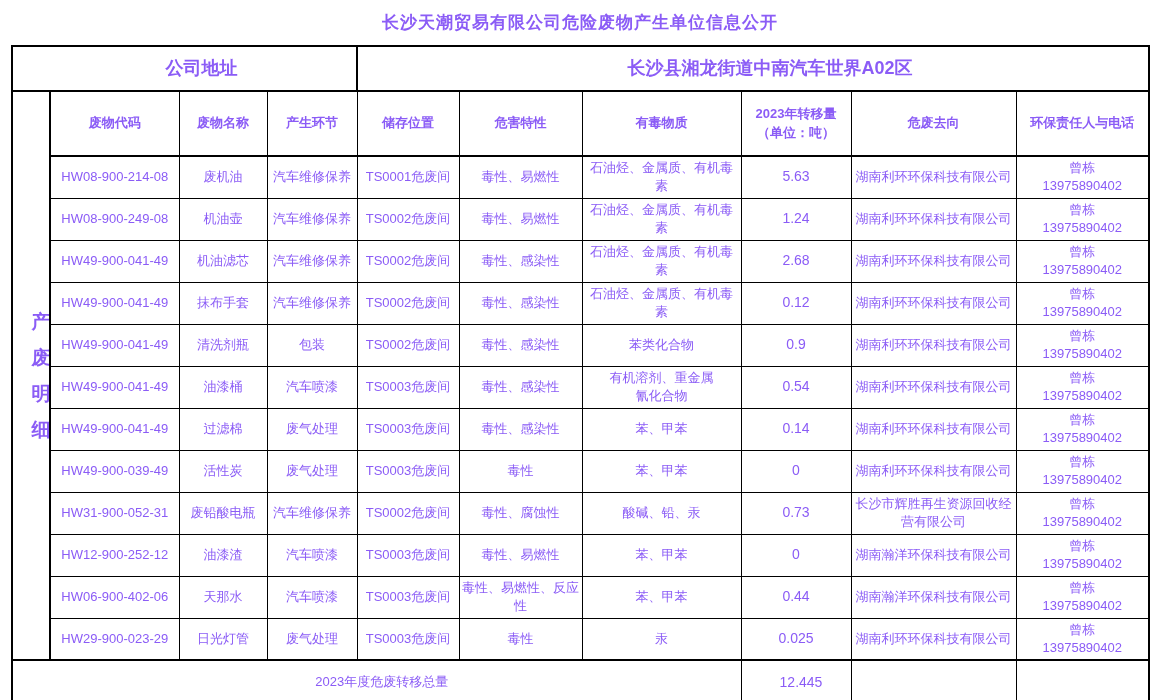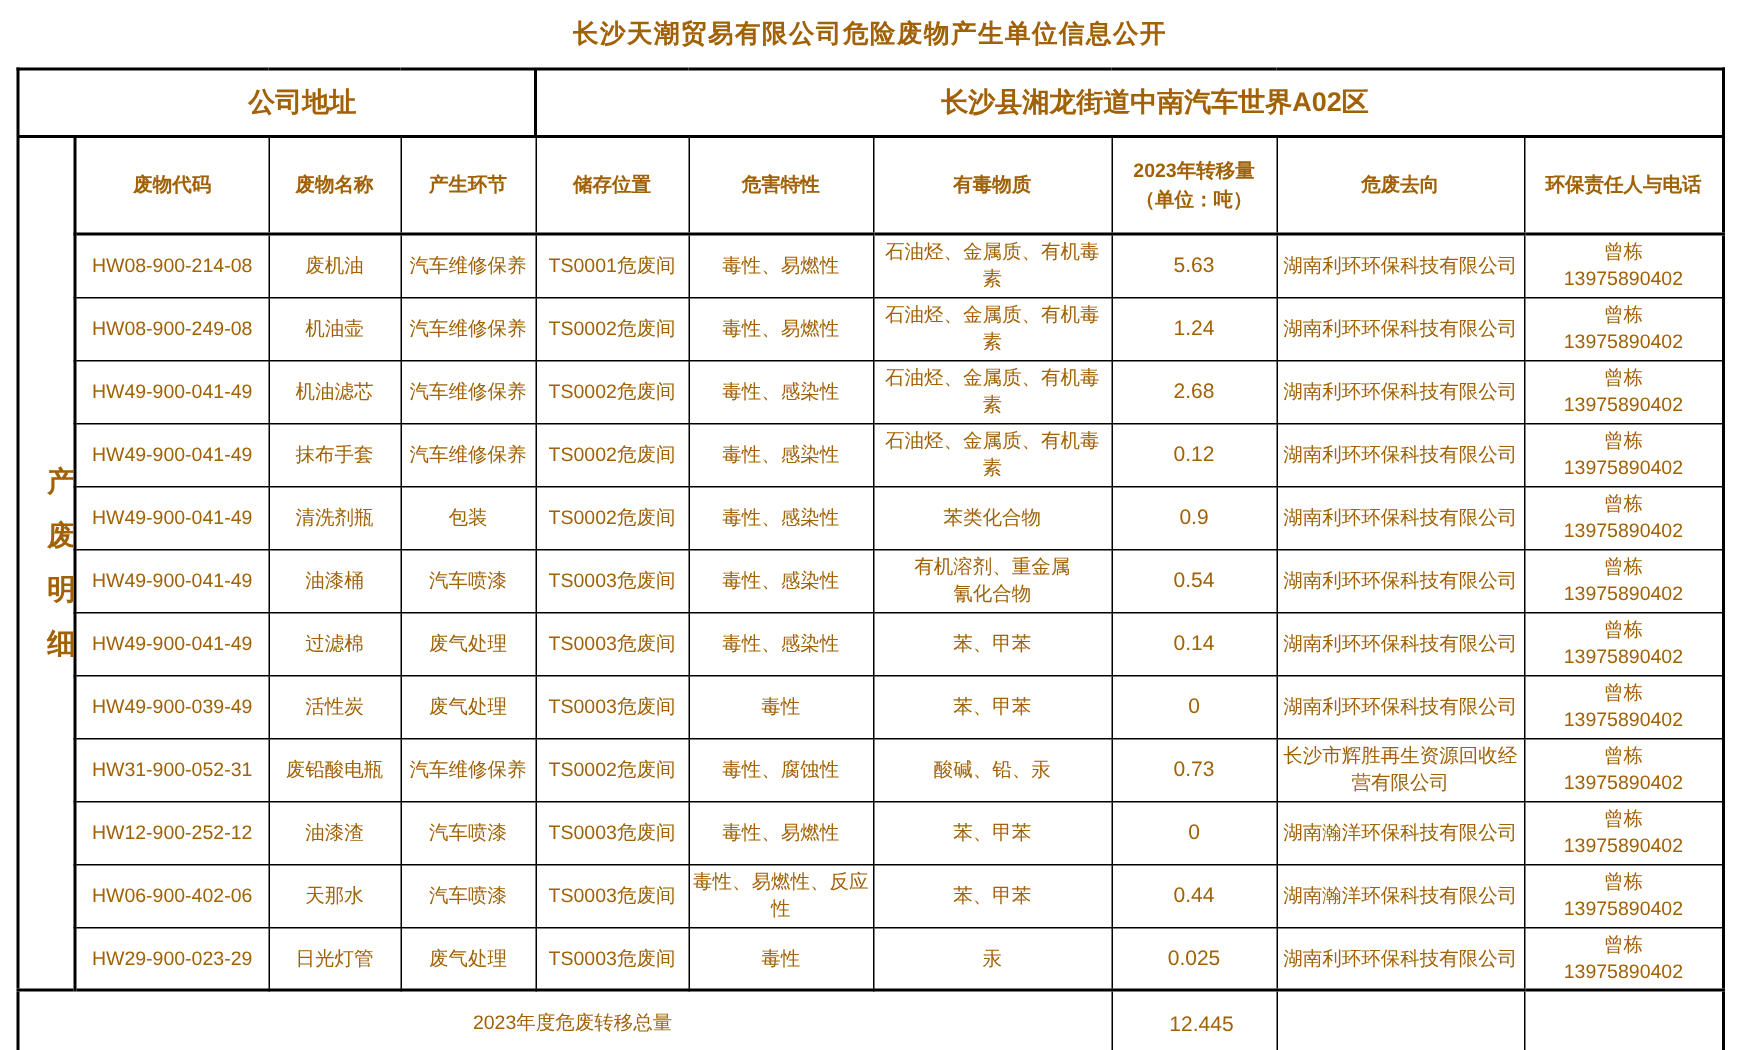--- a/index.html
+++ b/index.html
@@ -3,21 +3,21 @@
 <meta charset="utf-8">
 <style>
   html, body {
     margin: 0; padding: 0;
     background: #ffffff;
     overflow: hidden;
   }
   .page {
     width: 1160px; height: 700px;
     background: #ffffff;
-    color: #a16207;
+    color: #8b5cf6;
     font-family: "Liberation Sans", "DejaVu Sans", sans-serif;
     position: relative;
   }
   .title {
     height: 45px;
     display: flex; align-items: center; justify-content: center;
     font-size: 17px; font-weight: bold;
     letter-spacing: 1px;
   }
   table.main {

